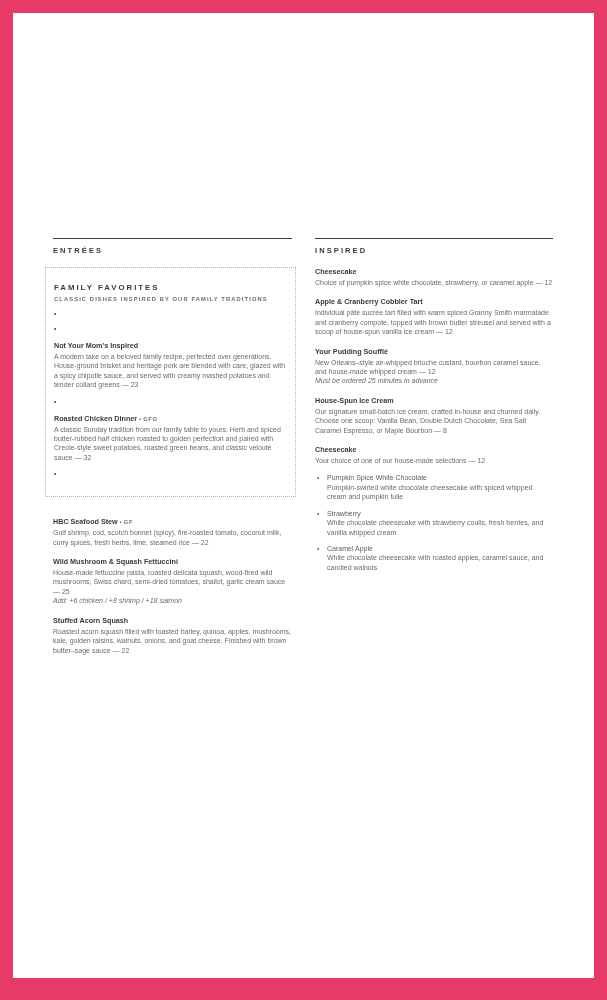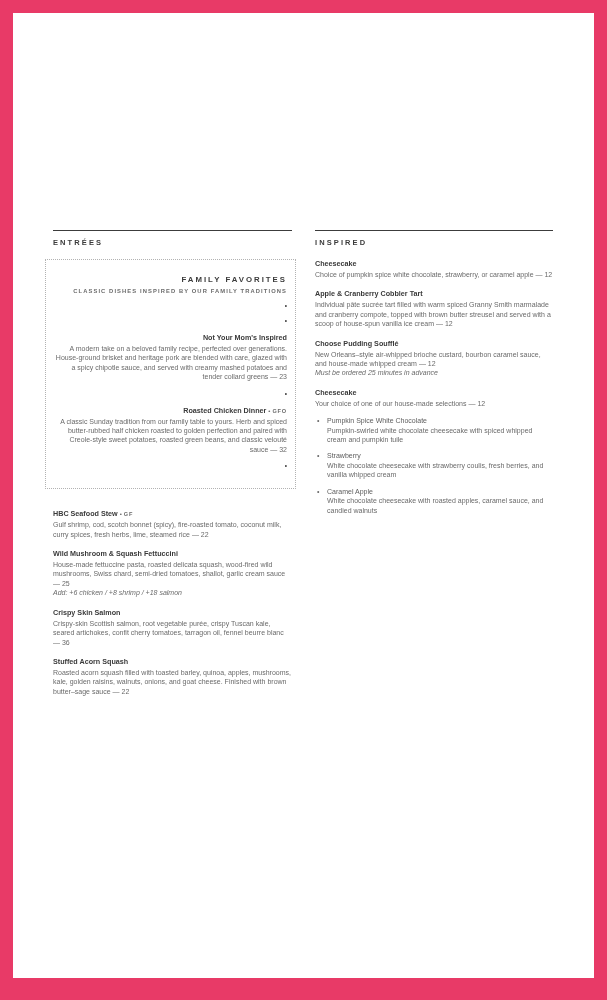--- a/index.html
+++ b/index.html
@@ -17,20 +17,21 @@
   .page {
     width: 581px;
     height: 965px;
     background: #ffffff;
     overflow: hidden;
   }
   .content {
     padding: 217px 41px 0 40px;
     display: flex;
     gap: 23px;
+    margin-top: 8px;
   }
   .col-left  { width: 239px; flex: none; }
   .col-right { width: 238px; flex: none; }
 
   .rule {
     border-top: 1.2px solid #3c3c3c;
     margin-bottom: 7px;
   }
   .section-header {
     font-size: 7.5px;
@@ -38,21 +39,21 @@
     letter-spacing: 2.1px;
     color: #3b3b3b;
     margin-bottom: 12px;
   }
 
   
   .fam-box {
     border: 1px dotted #b2b2b2;
     margin: 3px -4px 20px -8px;
     padding: 15px 8px 10px 8px;
-    text-align: right;
+    text-align: left;
   }
   .fam-title {
     font-size: 7.8px;
     font-weight: bold;
     letter-spacing: 2px;
     color: #3b3b3b;
     margin-bottom: 4px;
   }
   .fam-subtitle {
     font-size: 5.8px;
@@ -176,24 +177,20 @@
           <div class="item-desc">Gulf shrimp, cod, scotch bonnet (spicy), fire-roasted tomato, coconut milk, curry spices, fresh herbs, lime, steamed rice — 22</div>
         </div>
 
 
         <div class="menu-item">
           <div class="item-name">Wild Mushroom &amp; Squash Fettuccini</div>
           <div class="item-desc">House-made fettuccine pasta, roasted delicata squash, wood-fired wild mushrooms, Swiss chard, semi-dried tomatoes, shallot, garlic cream sauce — 25</div>
           <div class="item-note">Add: +6 chicken / +8 shrimp / +18 salmon</div>
         </div>
 
-        <div class="menu-item">
-          <div class="item-name">Crispy Skin Salmon</div>
-          <div class="item-desc">Crispy-skin Scottish salmon, root vegetable purée, crispy Tuscan kale, seared artichokes, confit cherry tomatoes, tarragon oil, fennel beurre blanc — 36</div>
-        </div>
 
         <div class="menu-item">
           <div class="item-name">Stuffed Acorn Squash</div>
           <div class="item-desc">Roasted acorn squash filled with toasted barley, quinoa, apples, mushrooms, kale, golden raisins, walnuts, onions, and goat cheese. Finished with brown butter–sage sauce — 22</div>
         </div>
       </div>
 
       <div class="col-right">
         <div class="rule"></div>
         <div class="section-header">INSPIRED</div>
@@ -202,25 +199,29 @@
           <div class="item-name">Cheesecake</div>
           <div class="item-desc">Choice of pumpkin spice white chocolate, strawberry, or caramel apple — 12</div>
         </div>
 
         <div class="menu-item">
           <div class="item-name">Apple &amp; Cranberry Cobbler Tart</div>
           <div class="item-desc">Individual pâte sucrée tart filled with warm spiced Granny Smith marmalade and cranberry compote, topped with brown butter streusel and served with a scoop of house-spun vanilla ice cream — 12</div>
         </div>
 
         <div class="menu-item">
-          <div class="item-name">Choose Pudding Soufflé</div>
+          <div class="item-name">Your Pudding Soufflé</div>
           <div class="item-desc">New Orleans–style air-whipped brioche custard, bourbon caramel sauce, and house-made whipped cream — 12</div>
           <div class="item-note">Must be ordered 25 minutes in advance</div>
         </div>
 
+        <div class="menu-item">
+          <div class="item-name">House-Spun Ice Cream</div>
+          <div class="item-desc">Our signature small-batch ice cream, crafted in-house and churned daily. Choose one scoop: Vanilla Bean, Double Dutch Chocolate, Sea Salt Caramel Espresso, or Maple Bourbon — 8</div>
+        </div>
 
         <div class="menu-item">
           <div class="item-name">Cheesecake</div>
           <div class="item-desc">Your choice of one of our house-made selections — 12</div>
 
           <div class="options">
             <div class="option">
               <div class="option-bullet">•</div>
               <div class="option-body">
                 <div class="option-name">Pumpkin Spice White Chocolate</div>

